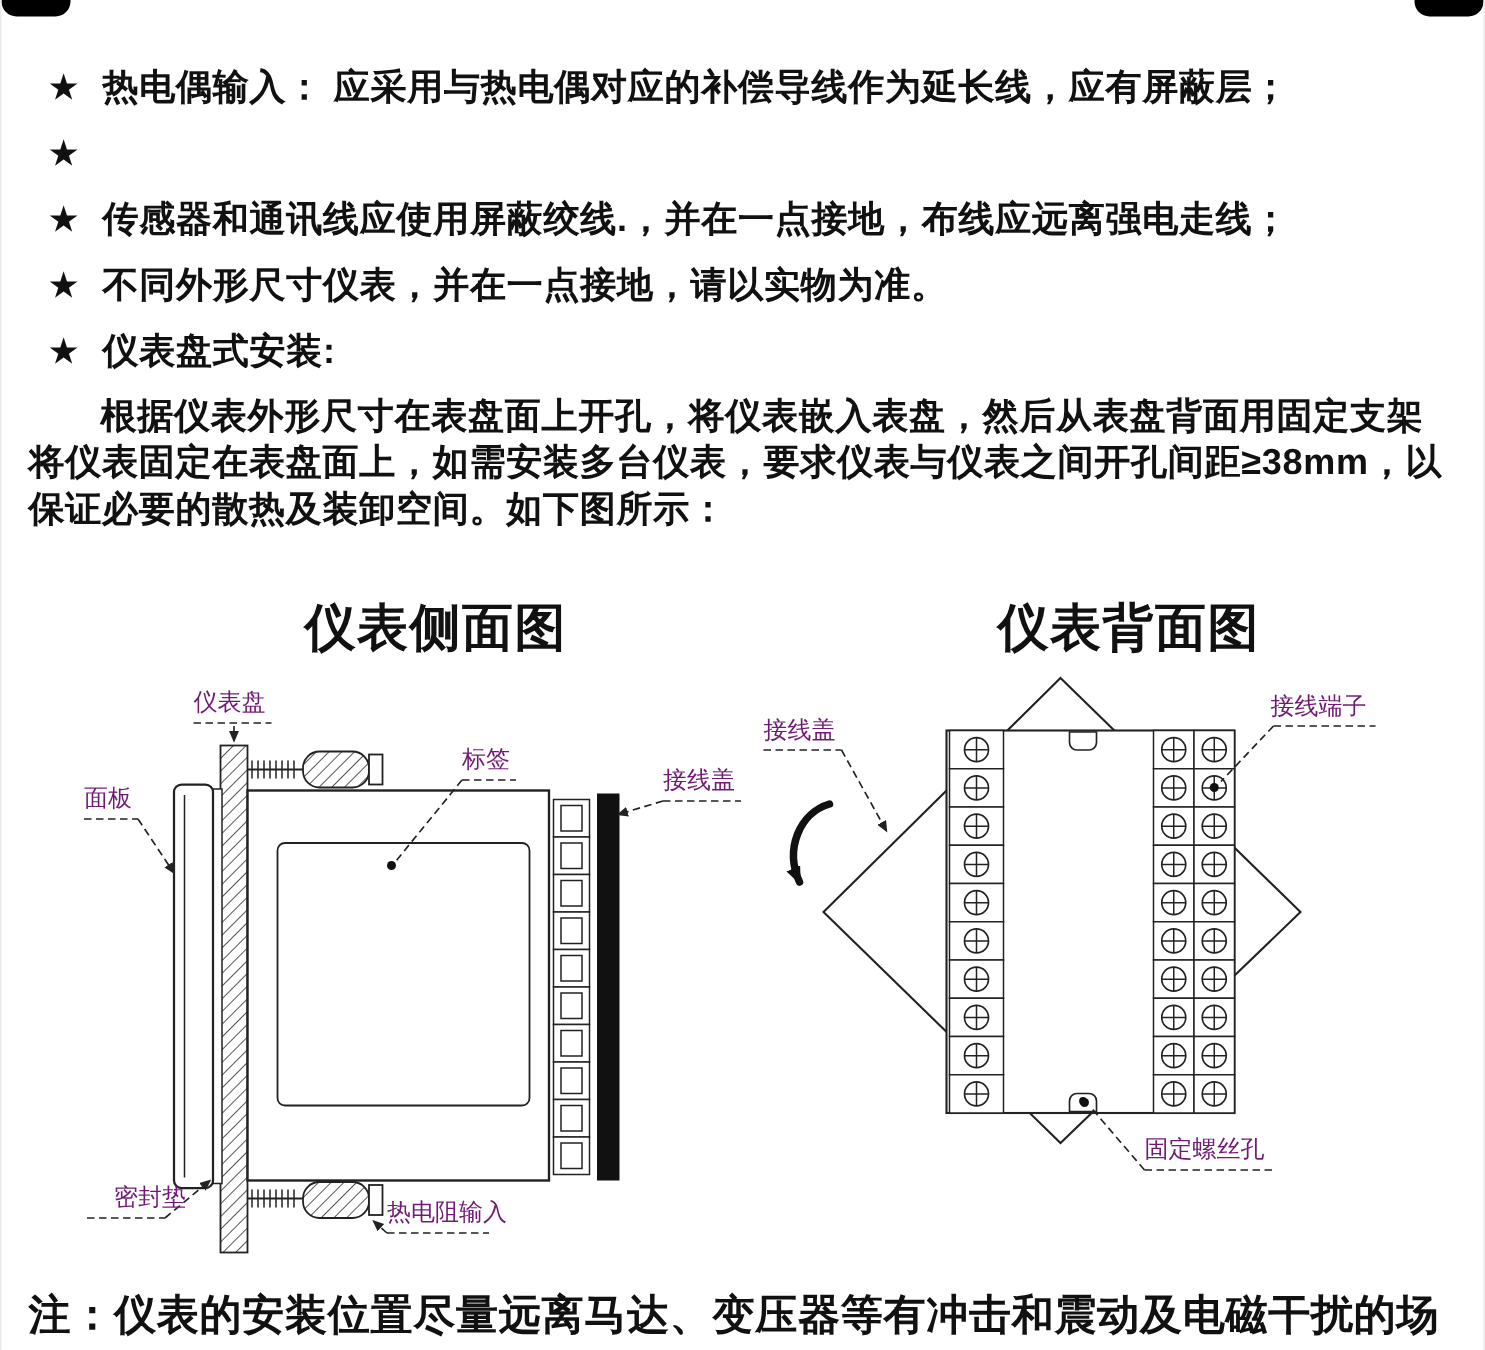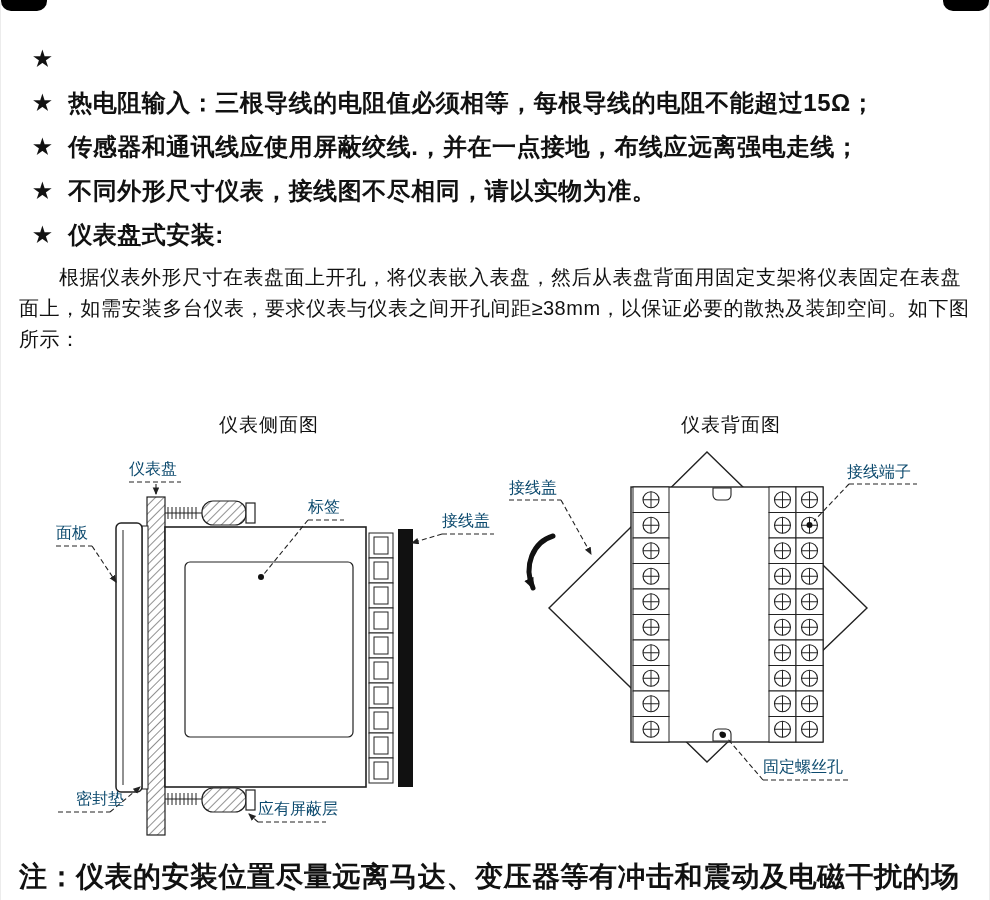--- a/index.html
+++ b/index.html
@@ -9,62 +9,62 @@
   .corner{position:absolute;top:0;height:11px;width:46px;background:#000;}
   .corner-left{left:0;border-radius:0 0 10px 10px;}
   .corner-right{right:0;border-radius:0 0 10px 10px;}
 
   .bullets{position:absolute;top:46px;left:32px;right:18px;list-style:none;margin:0;padding:0;}
   .bullets li{display:flex;align-items:flex-start;margin-bottom:18px;
               font-size:24px;font-weight:700;line-height:26px;letter-spacing:0.5px;}
   .star{margin-right:16px;font-size:21px;line-height:26px;}
 
   .para{position:absolute;top:262px;left:18px;width:952px;margin:0;
-        font-size:20px;font-weight:400;line-height:31px;letter-spacing:0.5px;text-indent:2em;}
-
-  .fig-title{position:absolute;margin:16px;font-family:"Liberation Serif","DejaVu Serif",serif;
-             font-size:19px;font-weight:400;letter-spacing:1px;}
+        font-size:24px;font-weight:700;line-height:31px;letter-spacing:0.5px;text-indent:2em;}
+
+  .fig-title{position:absolute;margin:0;font-family:"Liberation Serif","DejaVu Serif",serif;
+             font-size:34px;font-weight:700;letter-spacing:1px;}
   #title-side{top:396px;left:202px;}
   #title-back{top:396px;left:664px;}
 
   .fig{position:absolute;}
   #fig-side{left:35px;top:438px;width:470px;height:420px;}
   #fig-back{left:480px;top:438px;width:460px;height:370px;}
   .fig svg{position:absolute;left:0;top:0;}
-  .fig-label{position:absolute;font-size:16px;line-height:20px;white-space:nowrap;color:#0c4a6e;z-index:2;}
+  .fig-label{position:absolute;font-size:16px;line-height:20px;white-space:nowrap;color:#701a75;z-index:2;}
 
   .note{position:absolute;top:858px;left:18px;margin:0;
         font-size:28px;font-weight:700;letter-spacing:0.5px;}
 
   .lead{stroke:#222;stroke-width:1.1;stroke-dasharray:5 3;fill:none;}
   .ln{stroke:#222;fill:none;}
 </style>
 </head>
 <body>
 
 <div class="page">
 
   <div class="corner corner-left"></div>
   <div class="corner corner-right"></div>
 
   <ul class="bullets">
     <li>
       <span class="star">★</span>
-    </li>
-    <li>
-      <span class="star">★</span>
-      <span>热电阻输入：三根导线的电阻值必须相等，每根导线的电阻不能超过15Ω；</span>
+      <span>热电偶输入： 应采用与热电偶对应的补偿导线作为延长线，应有屏蔽层；</span>
+    </li>
+    <li>
+      <span class="star">★</span>
     </li>
     <li>
       <span class="star">★</span>
       <span>传感器和通讯线应使用屏蔽绞线.，并在一点接地，布线应远离强电走线；</span>
     </li>
     <li>
       <span class="star">★</span>
-      <span>不同外形尺寸仪表，接线图不尽相同，请以实物为准。</span>
+      <span>不同外形尺寸仪表，并在一点接地，请以实物为准。</span>
     </li>
     <li>
       <span class="star">★</span>
       <span>仪表盘式安装:</span>
     </li>
   </ul>
 
   <p class="para">根据仪表外形尺寸在表盘面上开孔，将仪表嵌入表盘，然后从表盘背面用固定支架将仪表固定在表盘面上，如需安装多台仪表，要求仪表与仪表之间开孔间距≥38mm，以保证必要的散热及装卸空间。如下图所示：</p>
 
   <h3 class="fig-title" id="title-side">仪表侧面图</h3>
@@ -154,21 +154,21 @@
         <path class="lead" d="M222,384 H290"></path>
         <path class="lead" d="M222,384 L213,376" marker-end="url(#arr)"></path>
       </g>
     </svg>
 
     <div class="fig-label" style="left:93px;top:21px">仪表盘</div>
     <div class="fig-label" style="left:20px;top:85px">面板</div>
     <div class="fig-label" style="left:272px;top:59px">标签</div>
     <div class="fig-label" style="left:406px;top:73px">接线盖</div>
     <div class="fig-label" style="left:40px;top:351px">密封垫</div>
-    <div class="fig-label" style="left:222px;top:361px">应有屏蔽层</div>
+    <div class="fig-label" style="left:222px;top:361px">热电阻输入</div>
   </div>
 
   <div class="fig" id="fig-back">
     <svg width="460" height="370" viewBox="0 0 460 370">
       <defs>
         <marker id="arr2" markerWidth="8" markerHeight="8" refX="6" refY="3" orient="auto">
           <path d="M0,0 L7,3 L0,6 Z" fill="#222"></path>
         </marker>
         <marker id="arrB" markerWidth="14" markerHeight="12" refX="10" refY="5" orient="auto" markerUnits="userSpaceOnUse">
           <path d="M0,0 L12,5 L0,10 Z" fill="#111"></path>

